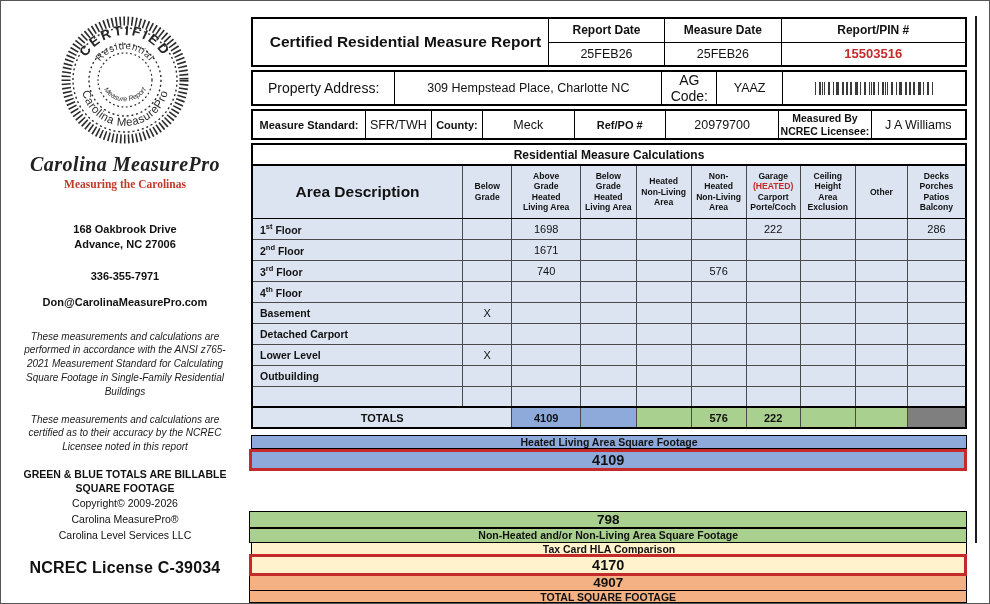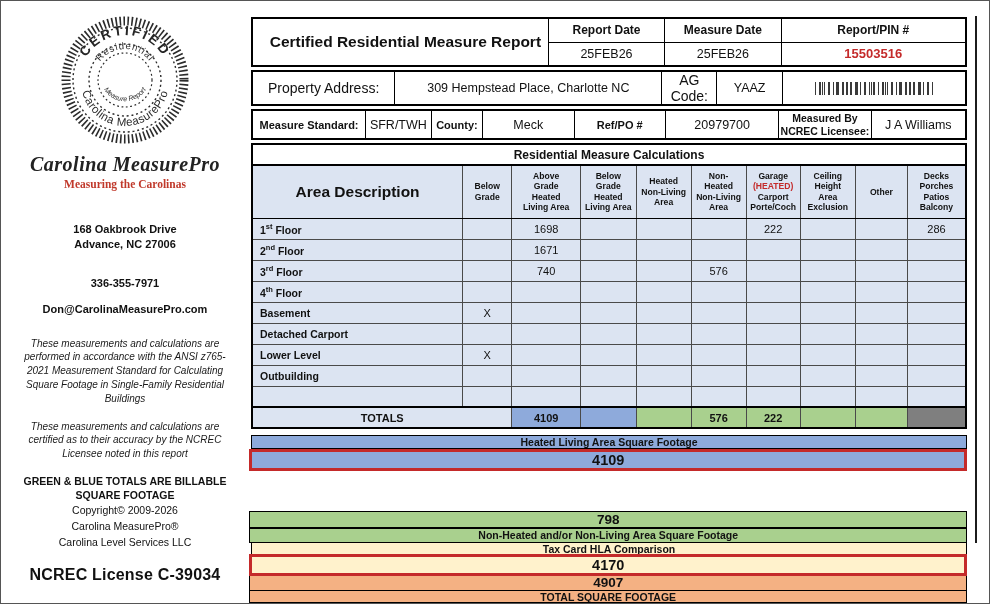--- a/index.html
+++ b/index.html
@@ -10,21 +10,21 @@
     font-family:"Liberation Sans", sans-serif;
     color:#111; overflow:hidden;
   }
 
   
   .sidebar { position:absolute; left:0; top:0; width:248px; height:604px; text-align:center; }
   .seal-wrap { margin:12px auto 0; width:150px; height:138px; }
   .logo { margin-top:2px; font:italic 600 20px "Liberation Serif", serif; color:#222; letter-spacing:0.5px; }
   .tagline { margin-top:2px; font:bold 11.5px "Liberation Serif", serif; color:var(--c-brandRed,#c0392b); }
   .addr { margin-top:32px; font-weight:bold; font-size:11px; line-height:1.35; }
-  .phone { margin-top:25px; font-weight:bold; font-size:11px; }
+  .phone { margin-top:18px; font-weight:bold; font-size:11px; }
   .email { margin-top:14px; font-weight:bold; font-size:11px; }
   .para { margin:22px 14px 0; font-style:italic; font-size:10px; line-height:1.38; color:#1a1a1a; }
   .para2 { margin-top:14px; }
   .billable { margin:13px 20px 0; font-weight:bold; font-size:10.5px; line-height:1.35; }
   .copy { font-size:10.5px; line-height:1.4; margin-top:1px; }
   .license { margin-top:17px; font-weight:bold; font-size:16px; letter-spacing:0.2px; }
 
   
   .main { position:absolute; left:250px; top:16px; width:716px; }
   .page-edge { position:absolute; left:974px; top:15px; width:2px; height:527px; background:#1c1c1c; }

